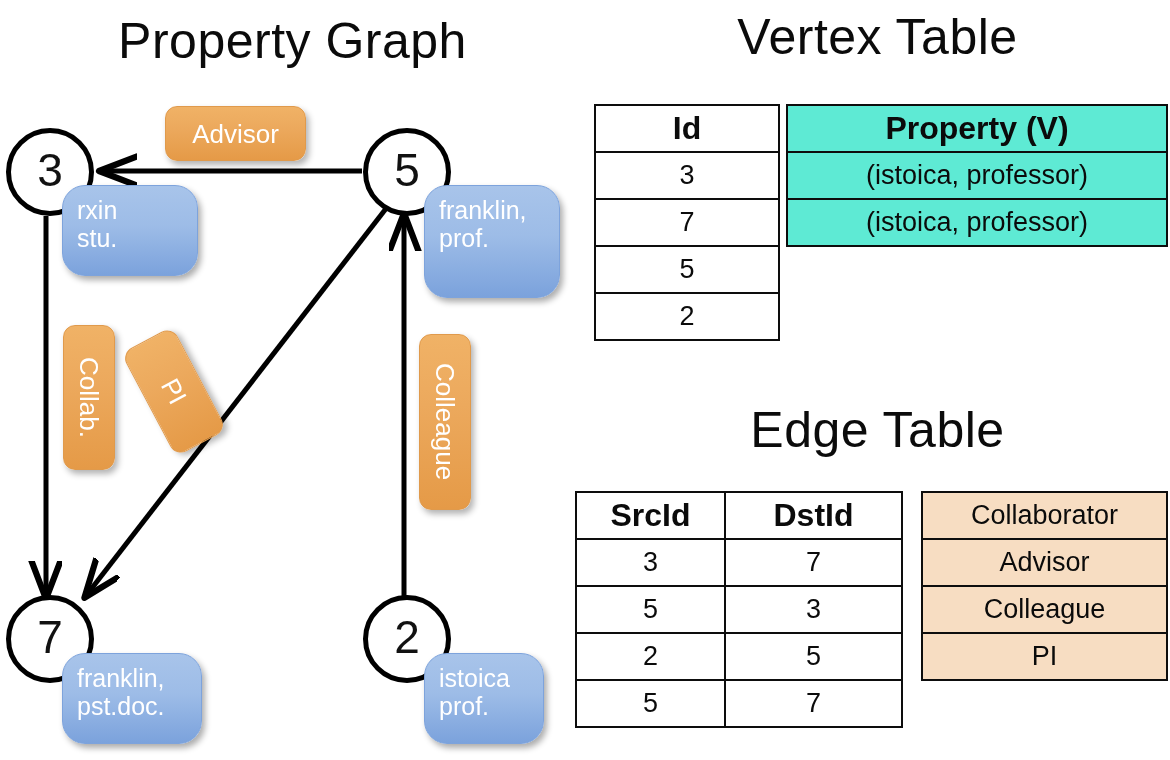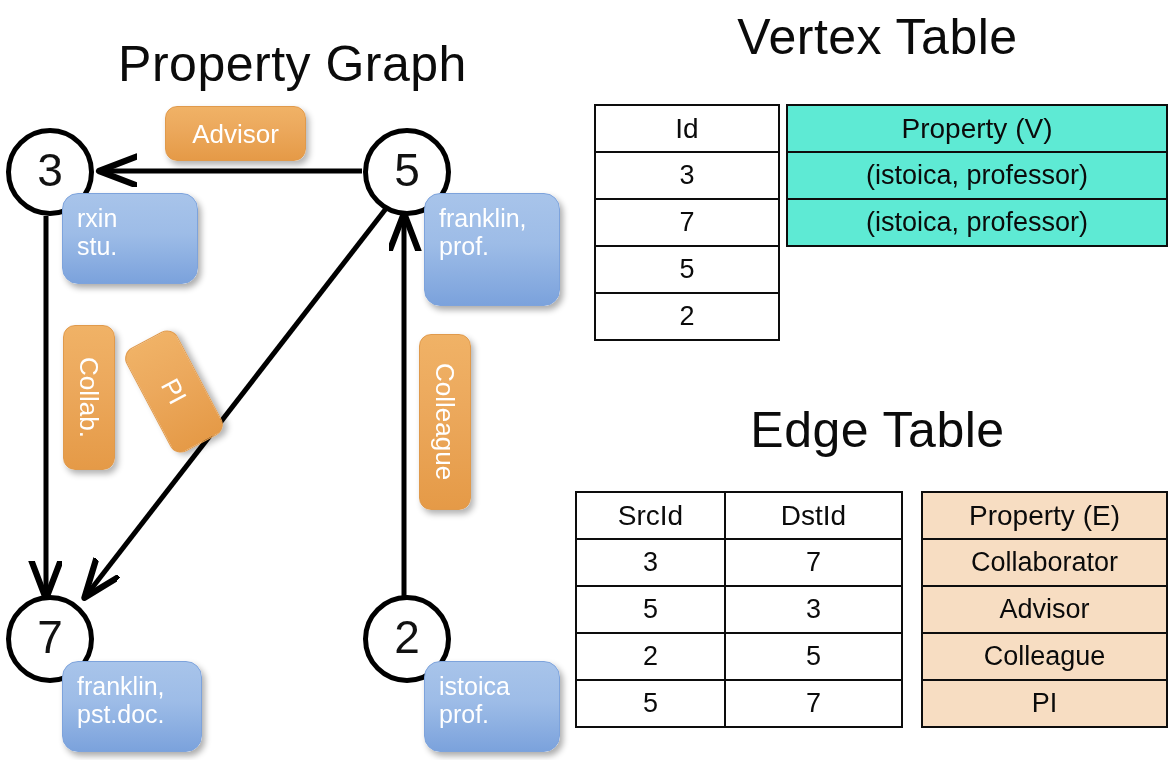--- a/index.html
+++ b/index.html
@@ -20,21 +20,21 @@
   .title {
     position: absolute;
     font-weight: 400;
     font-size: 50px;
     line-height: 1;
     letter-spacing: 0.5px;
     color: #0b0b0b;
     white-space: nowrap;
     text-align: center;
   }
-  #title-property-graph { left: 0px;   top: 16px;  width: 585px; margin-top: 23px; }
+  #title-property-graph { left: 0px;   top: 16px;  width: 585px; }
   #title-vertex-table   { left: 585px; top: 12px;  width: 585px; }
   #title-edge-table     { left: 585px; top: 405px; width: 585px; }
 
   
   #graph-panel {
     position: absolute;
     left: 0; top: 0;
     width: 585px; height: 760px;
   }
   #graph-svg { position: absolute; left: 0; top: 0; }
@@ -53,31 +53,30 @@
     font-size: 46px;
     line-height: 1;
     color: #111;
     z-index: 4;
   }
   .vertex-node span { position: relative; top: -2px; }
 
   
   .prop-box {
     position: absolute;
-    border-radius: 16px;
+    border-radius: 23px;
     background: linear-gradient(180deg, #a8c4ea 0%, #9dbce7 45%, #7ba2dc 100%);
     border: 1px solid #7da3dc;
     box-shadow: 3px 4px 6px rgba(0,0,0,0.33);
     color: #ffffff;
     font-size: 25px;
     line-height: 1.12;
     padding: 10px 0 10px 14px;
     box-sizing: border-box;
     z-index: 5;
-    margin-top: 8px;
   }
   .prop-box .l { display: block; }
 
   
   .edge-label {
     position: absolute;
     border-radius: 12px;
     background: linear-gradient(180deg, #f0b266 0%, #eca95d 40%, #e59a47 100%);
     border: 1px solid #e09a4c;
     box-shadow: 3px 4px 6px rgba(0,0,0,0.30);
@@ -102,21 +101,21 @@
   .tbl td, .tbl th {
     border: 2px solid #0d0d0d;
     text-align: center;
     font-weight: 400;
     font-size: 27px;
     color: #0b0b0b;
     padding: 0;
     height: 47px;
     box-sizing: border-box;
   }
-  .tbl th { font-weight: 400; font-size: 28px; }
+  .tbl th { font-weight: 700; font-size: 32px; }
   .blue-col td, .blue-col th { background: #5eead4; }
   .orange-col td, .orange-col th { background: #f7ddc2; }
 
   #vertex-id-table   { left: 594px; top: 104px; width: 186px; }
   #vertex-prop-table { left: 786px; top: 104px; width: 382px; }
   #edge-ids-table    { left: 575px; top: 491px; width: 326px; }
   #edge-prop-table   { left: 921px; top: 491px; width: 247px; }
 </style>
 </head>
 <body>
@@ -161,21 +160,21 @@
     <span class="l">stu.</span>
   </div>
   <div class="prop-box" style="left:424px;top:185px; width:136px; height:113px;">
     <span class="l">franklin,</span>
     <span class="l">prof.</span>
   </div>
   <div class="prop-box" style="left:62px; top:653px; width:140px; height:91px;">
     <span class="l">franklin,</span>
     <span class="l">pst.doc.</span>
   </div>
-  <div class="prop-box" style="left:424px;top:653px; width:136px; height:91px;">
+  <div class="prop-box" style="left:424px;top:653px; width:120px; height:91px;">
     <span class="l">istoica</span>
     <span class="l">prof.</span>
   </div>
 
   <div class="edge-label" style="left:165px; top:106px; width:141px; height:55px;">
     <span>Advisor</span>
   </div>
 
   <div class="edge-label" style="left:63px; top:325px; width:52px; height:145px;">
     <span class="vert-text">Collab.</span>
@@ -244,23 +243,20 @@
   </tr>
   <tr>
     <td>5</td>
     <td>7</td>
   </tr>
 </tbody>
   </table>
 
 <table class="tbl orange-col" id="edge-prop-table">
   <tbody>
-      <tr>
-    <th>Property (E)</th>
-  </tr>
   <tr>
         <td>Collaborator</td>
       </tr>
   <tr>
         <td>Advisor</td>
       </tr>
   <tr>
         <td>Colleague</td>
       </tr>
   <tr>

